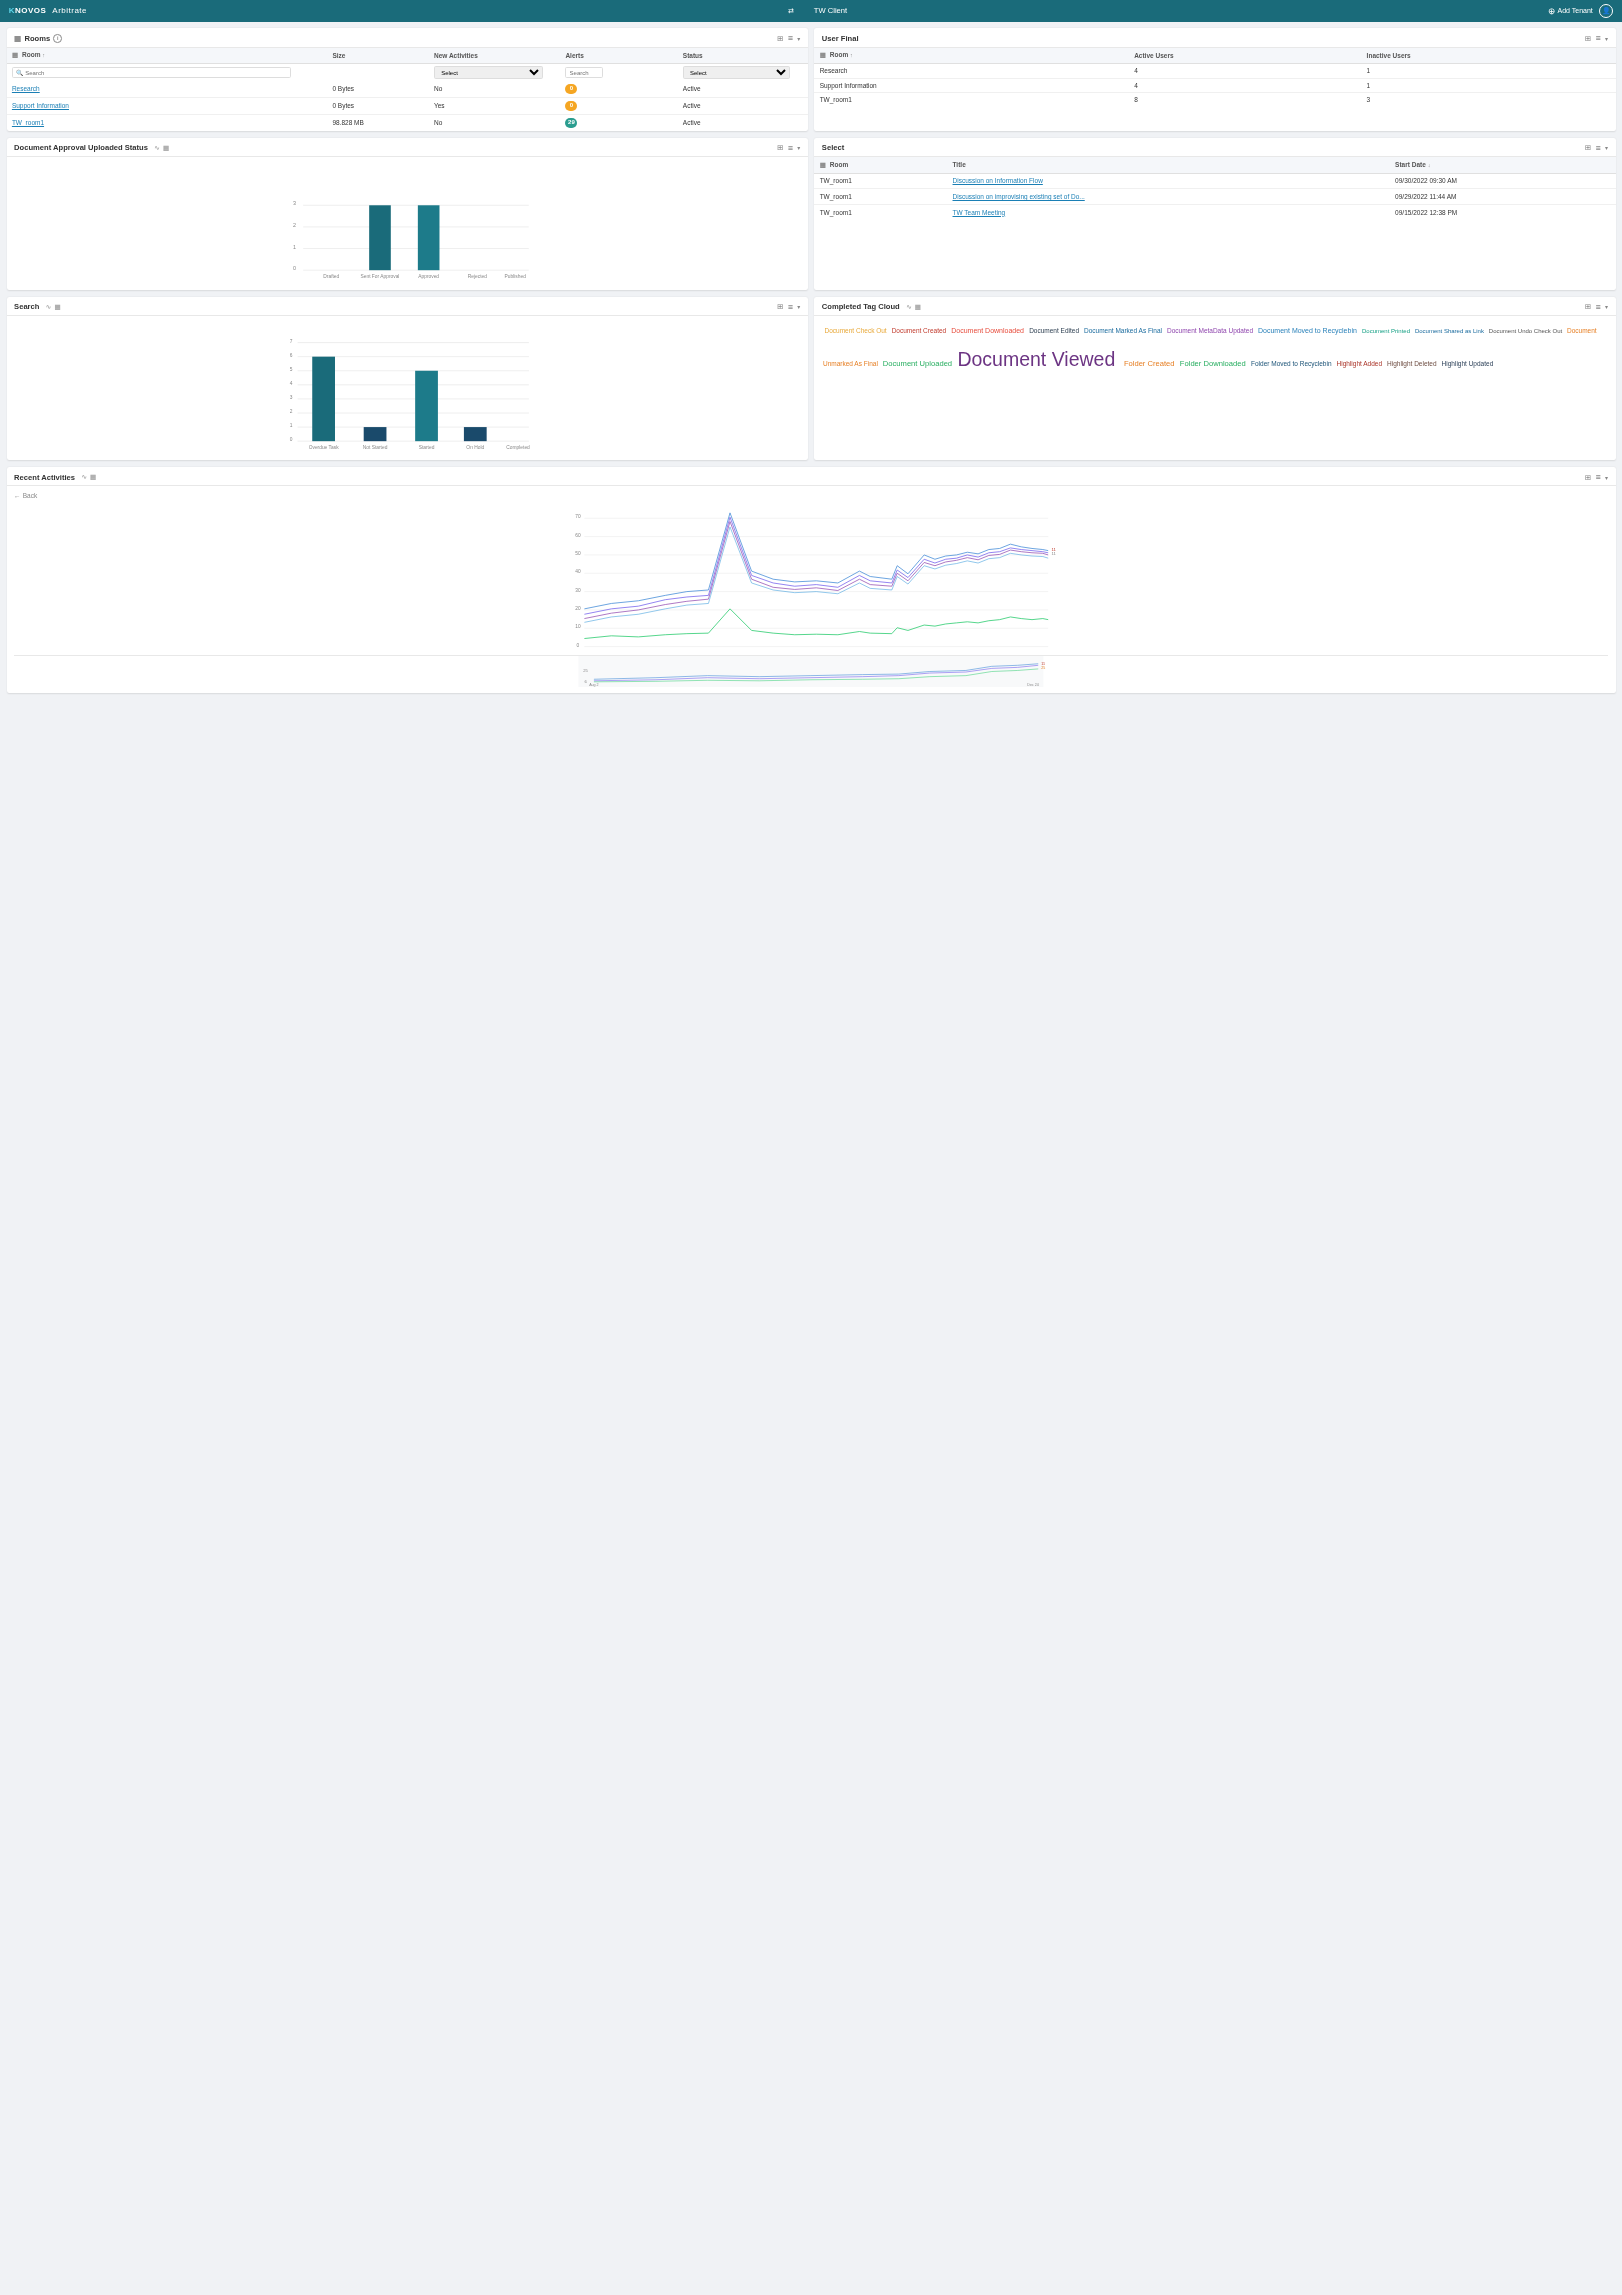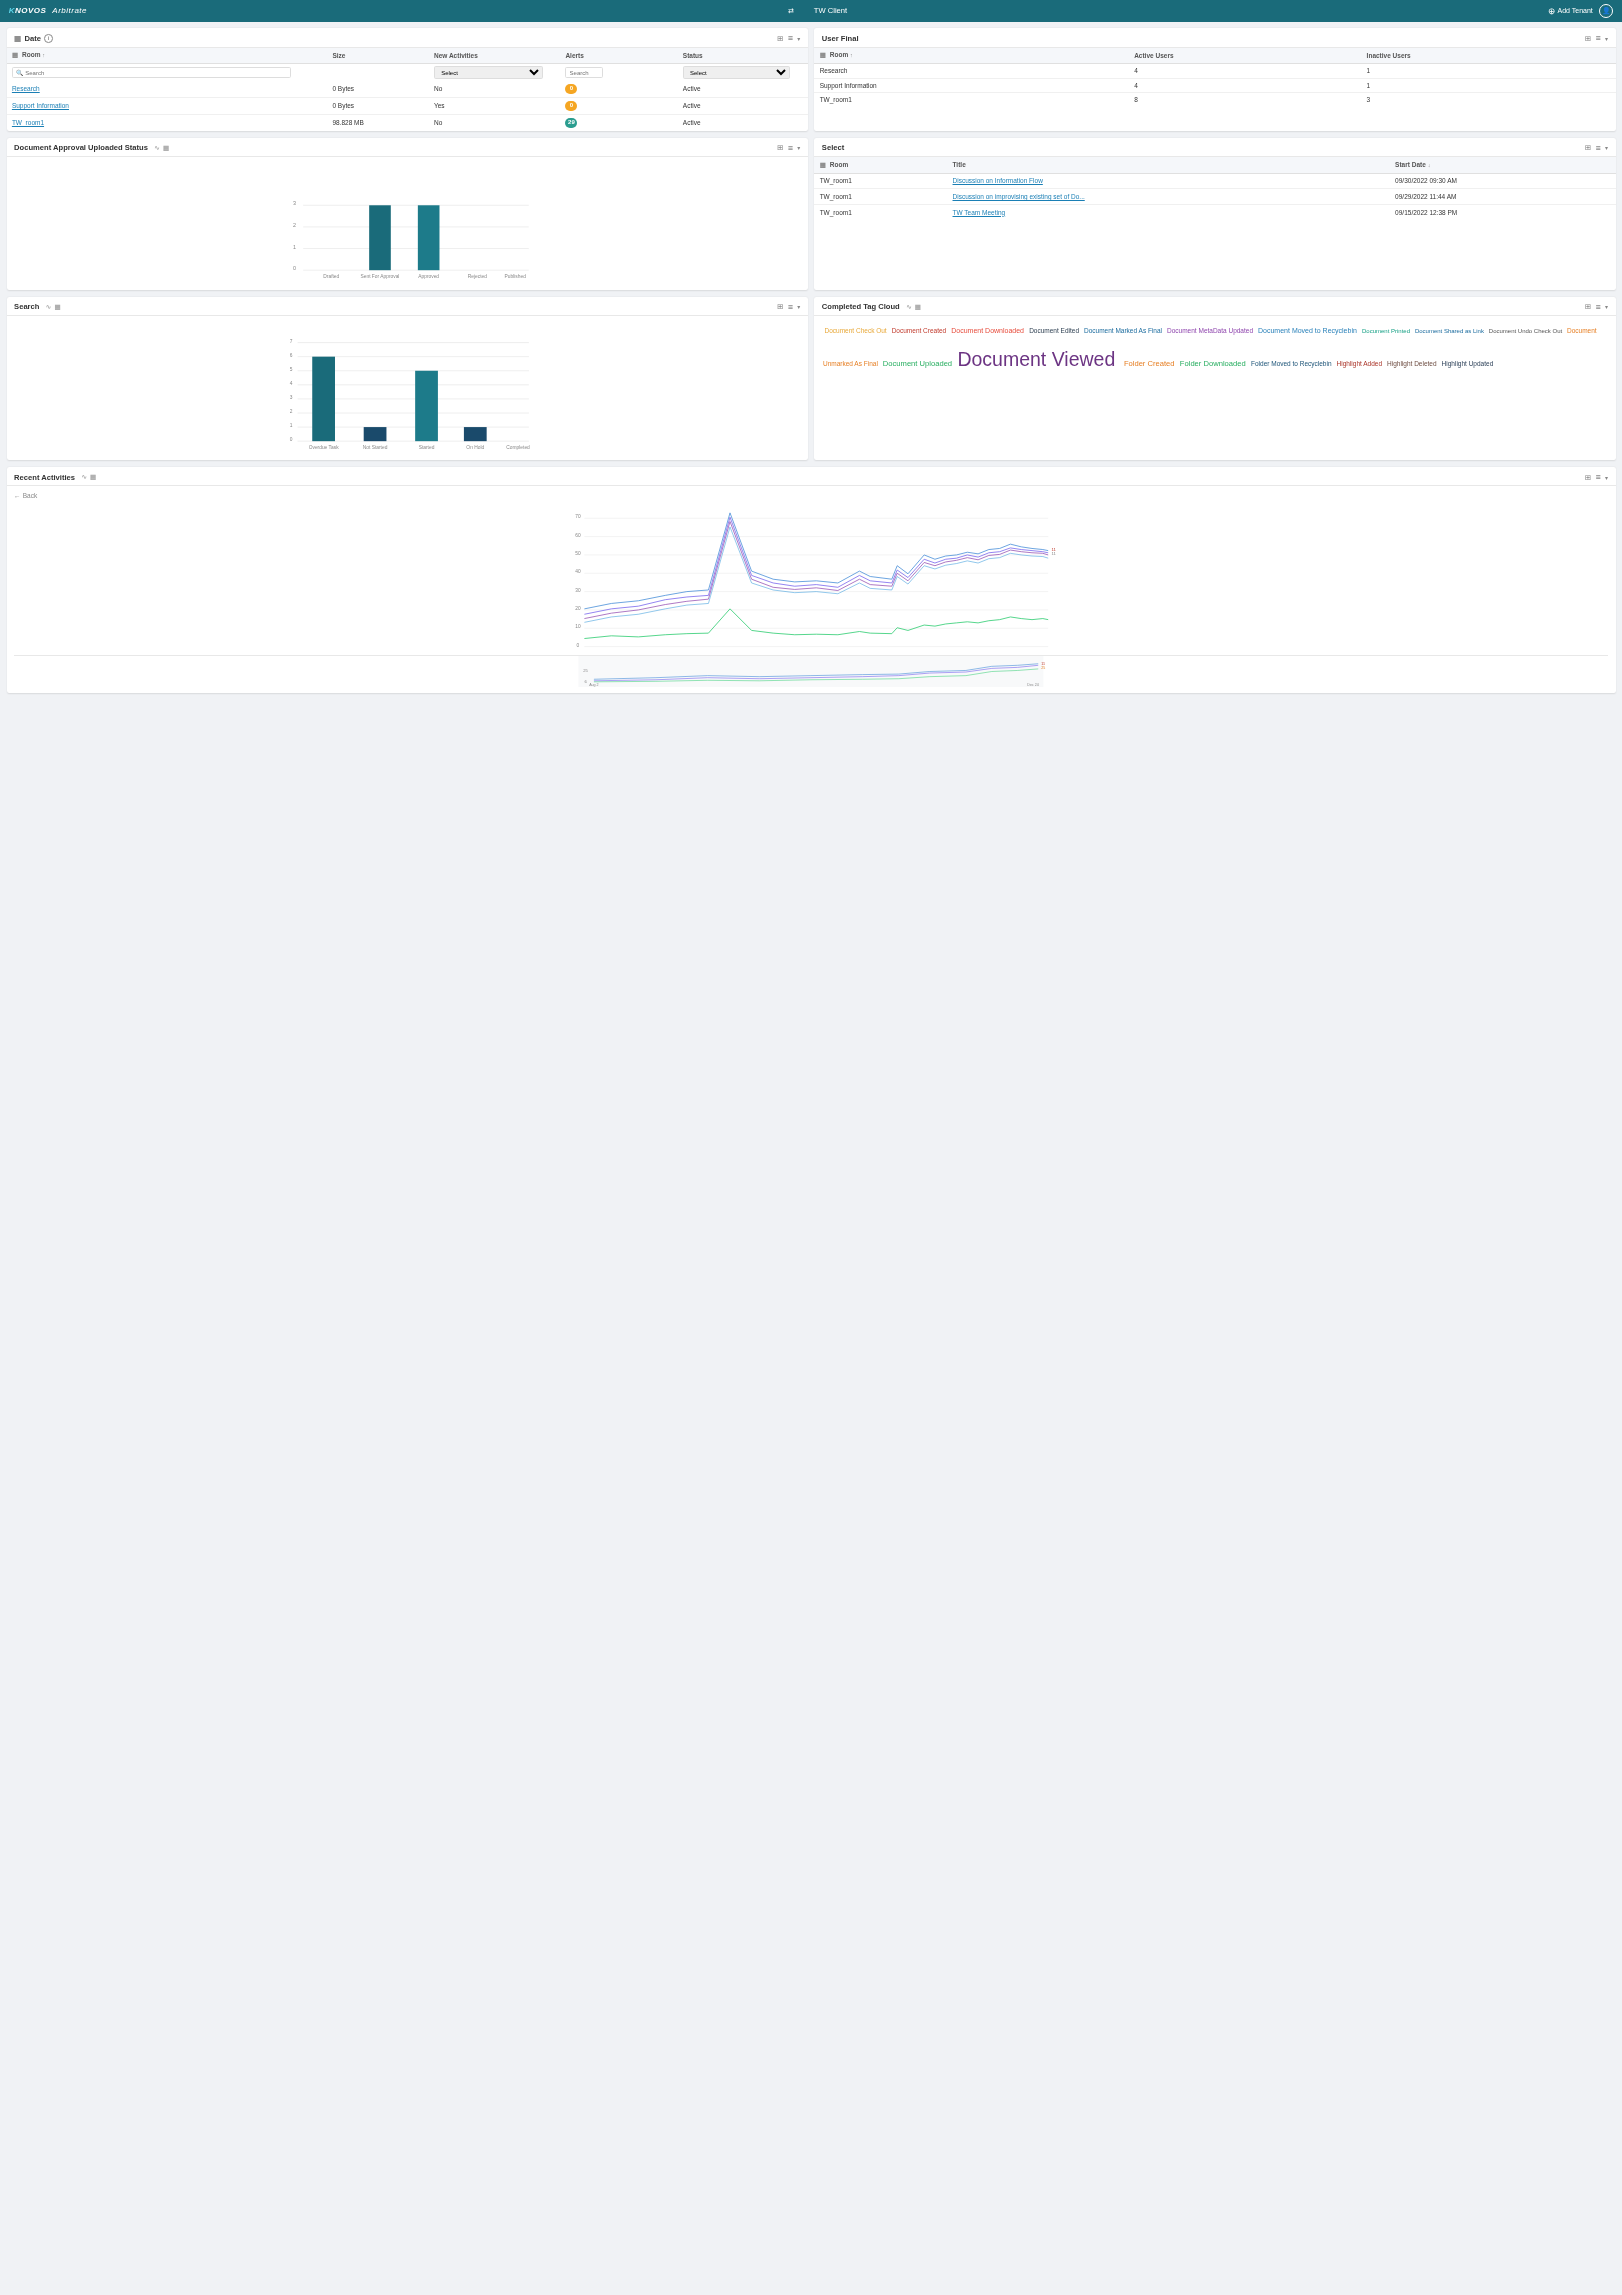--- a/index.html
+++ b/index.html
@@ -83,21 +83,21 @@
     .table-wrapper { overflow-x: auto; }
 
     
     .back-btn { color: #888; font-size: 6.5px; cursor: pointer; display: flex; align-items: center; gap: 2.2px; margin-bottom: 2.2px; }
   </style>
 </head>
 <body>
 
 <header class="header">
   <div class="header-left">
-    <span style="font-size:8px;font-weight:700;letter-spacing:0.5px;color:white;font-style:italic;">
+    <span style="font-size:8px;font-weight:700;letter-spacing:0.5px;color:white;">
       <span style="color:#5dd4e8;">K</span><span>NOVOS</span>
       <span style="font-weight:400; margin-left:3.2px;">Arbitrate</span>
     </span>
   </div>
   <div class="header-center">
     <span style="font-size:7px;">⇄</span>
     <span>TW Client</span>
   </div>
   <div class="header-right">
     <div class="add-tenant-btn">
@@ -111,21 +111,21 @@
 </header>
 
 <div class="main-content">
 
   <div class="top-row">
 
     <div class="card">
       <div class="card-header">
         <div class="card-title">
           <span style="color:#888;font-size:7.6px;">▦</span>
-          <span>Date</span>
+          <span>Rooms</span>
           <span class="info-icon">i</span>
         </div>
         <div class="card-actions">
           <span style="cursor:pointer;font-size:7.6px;">⊞</span>
           <span style="cursor:pointer;font-size:8.7px;">≡</span>
           <span style="cursor:pointer;font-size:6px;">▾</span>
         </div>
       </div>
       <div class="card-body">
         <div class="table-wrapper">

